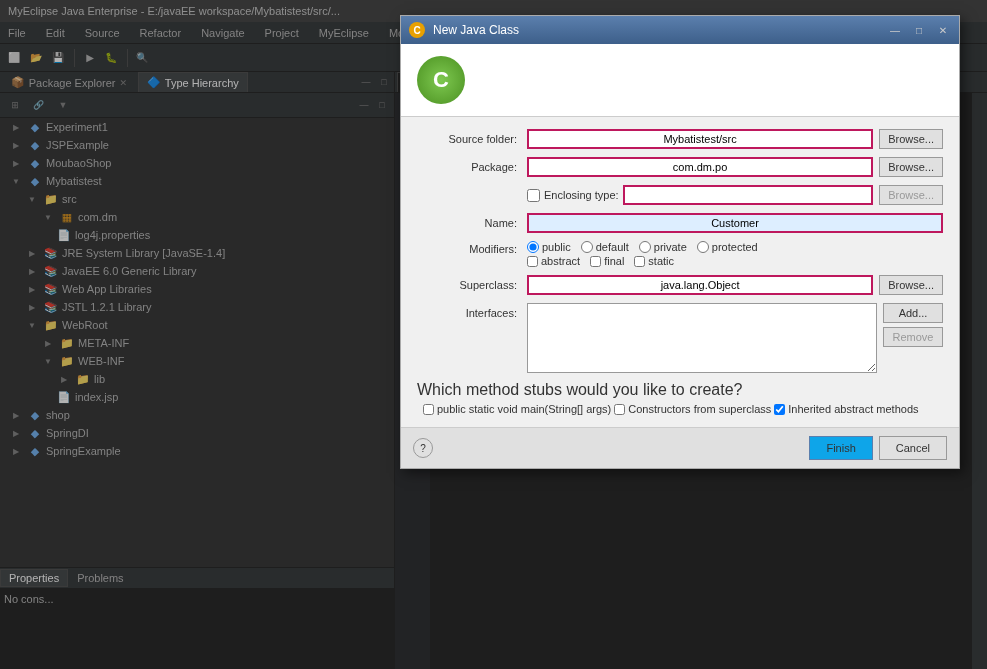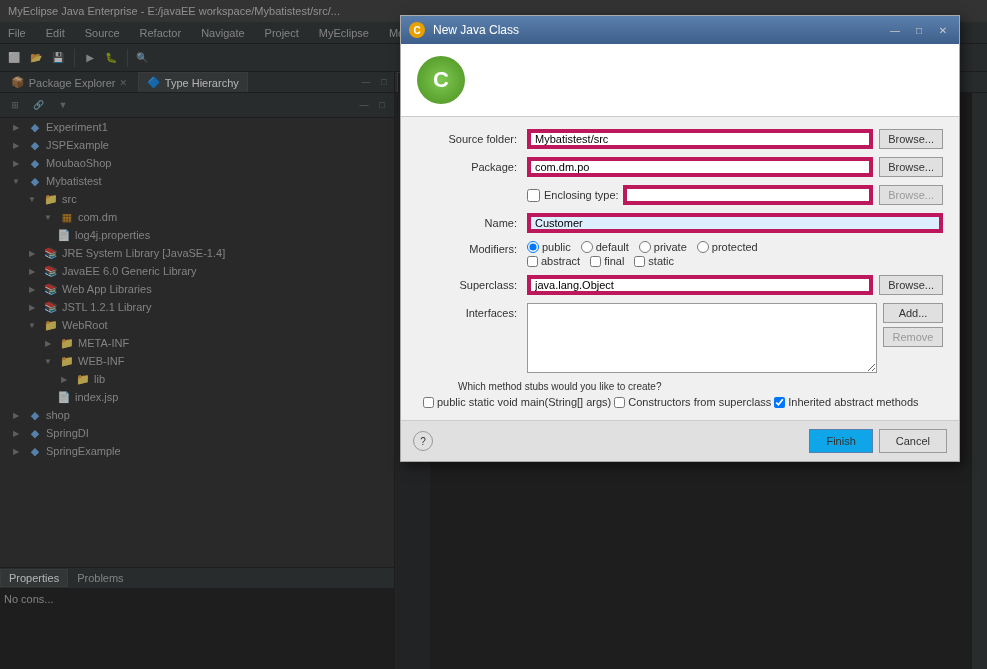--- a/index.html
+++ b/index.html
@@ -84,42 +84,42 @@
     .dialog-header { background: white; padding: 12px 16px; display: flex; align-items: center; justify-content: space-between; border-bottom: 1px solid #ccc; }
     .dialog-header-left { }
     .dialog-header-title { font-size: 14px; font-weight: bold; color: #333; }
     .dialog-header-sub { font-size: 11px; color: #555; margin-top: 2px; }
     .java-icon { width: 48px; height: 48px; background: radial-gradient(circle, #7ec850, #4a9020); border-radius: 50%; display: flex; align-items: center; justify-content: center; color: white; font-size: 22px; font-weight: bold; }
 
     .dialog-body { padding: 12px 16px; background: #f0f0f0; flex: 1; }
 
     .form-row { display: flex; align-items: center; margin-bottom: 8px; }
     .form-label { width: 110px; text-align: right; font-size: 11px; color: #333; padding-right: 10px; flex-shrink: 0; }
-    .form-input { flex: 1; height: 20px; border: 4px solid #be185d; background: white; padding: 1px 4px; font-size: 11px; outline: none; }
+    .form-input { flex: 1; height: 20px; border: 2px solid #be185d; background: white; padding: 1px 4px; font-size: 11px; outline: none; text-align: center; }
     .browse-btn { height: 20px; padding: 0 8px; background: #e0e0e0; border: 1px solid #999; font-size: 11px; cursor: pointer; margin-left: 6px; flex-shrink: 0; color: #333; }
     .browse-btn.disabled { color: #999; cursor: default; }
 
     .checkbox-row { display: flex; align-items: center; }
     .checkbox-label { font-size: 11px; color: #333; }
     .radio-group { display: flex; align-items: center; gap: 10px; }
     .radio-item { display: flex; align-items: center; gap: 3px; font-size: 11px; color: #333; cursor: pointer; }
     .radio-item input[type=radio] { width: 12px; height: 12px; margin: 0; }
     .checkbox-item { display: flex; align-items: center; gap: 3px; font-size: 11px; color: #333; cursor: pointer; }
     .checkbox-item input[type=checkbox] { width: 11px; height: 11px; margin: 0; }
 
     .modifiers-row2 { display: flex; align-items: center; gap: 10px; margin-top: 2px; }
 
     .interfaces-row { display: flex; align-items: flex-start; margin-bottom: 8px; }
     .interfaces-box { flex: 1; height: 70px; border: 1px solid #999; background: white; font-size: 11px; }
     .interfaces-btns { display: flex; flex-direction: column; gap: 4px; margin-left: 6px; }
     .side-btn { height: 20px; padding: 0 8px; background: #e0e0e0; border: 1px solid #999; font-size: 11px; cursor: pointer; color: #333; min-width: 60px; }
     .side-btn.disabled { color: #999; cursor: default; }
 
     .stubs-section { margin-top: 6px; }
-    .stubs-label { font-size: 10px; color: #333; margin-bottom: 4px; margin-left: 41px; }
+    .stubs-label { font-size: 16px; color: #333; margin-bottom: 4px; }
     .stubs-checkboxes { display: flex; flex-direction: row; gap: 3px; margin-left: 6px; }
 
     .comments-section { margin-top: 8px; }
     .comments-link { color: #0000cc; text-decoration: underline; cursor: pointer; }
 
     .dialog-footer { background: #e0e0e0; border-top: 1px solid #ccc; padding: 8px 12px; display: flex; align-items: center; justify-content: space-between; }
     .footer-left { display: flex; align-items: center; }
     .help-btn { width: 20px; height: 20px; border: 1px solid #999; background: #e0e0e0; border-radius: 50%; display: flex; align-items: center; justify-content: center; font-size: 10px; cursor: pointer; color: #333; }
     .footer-right { display: flex; gap: 6px; }
     .action-btn { height: 24px; padding: 0 16px; border: 1px solid #999; font-size: 11px; cursor: pointer; background: #e0e0e0; color: #333; }

